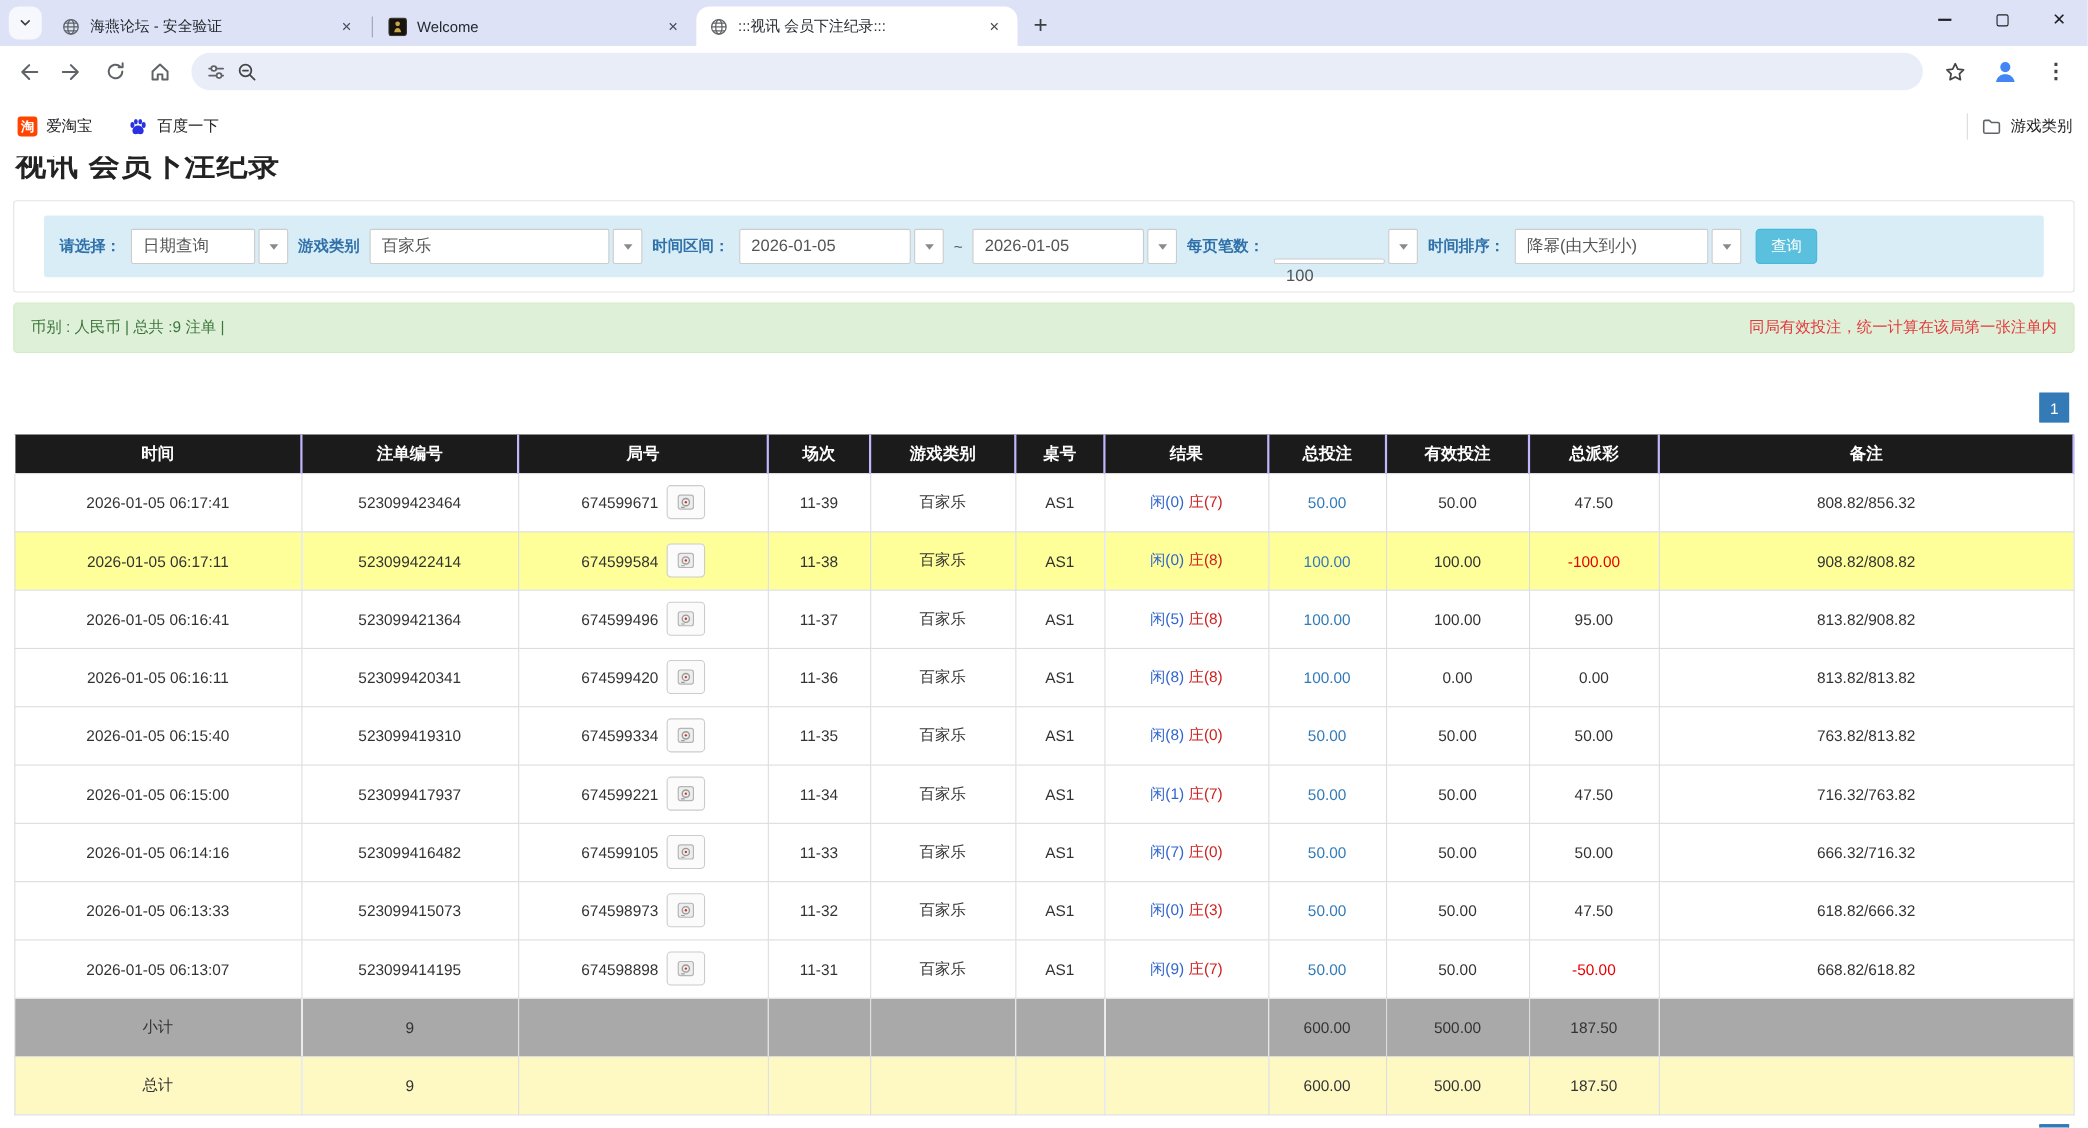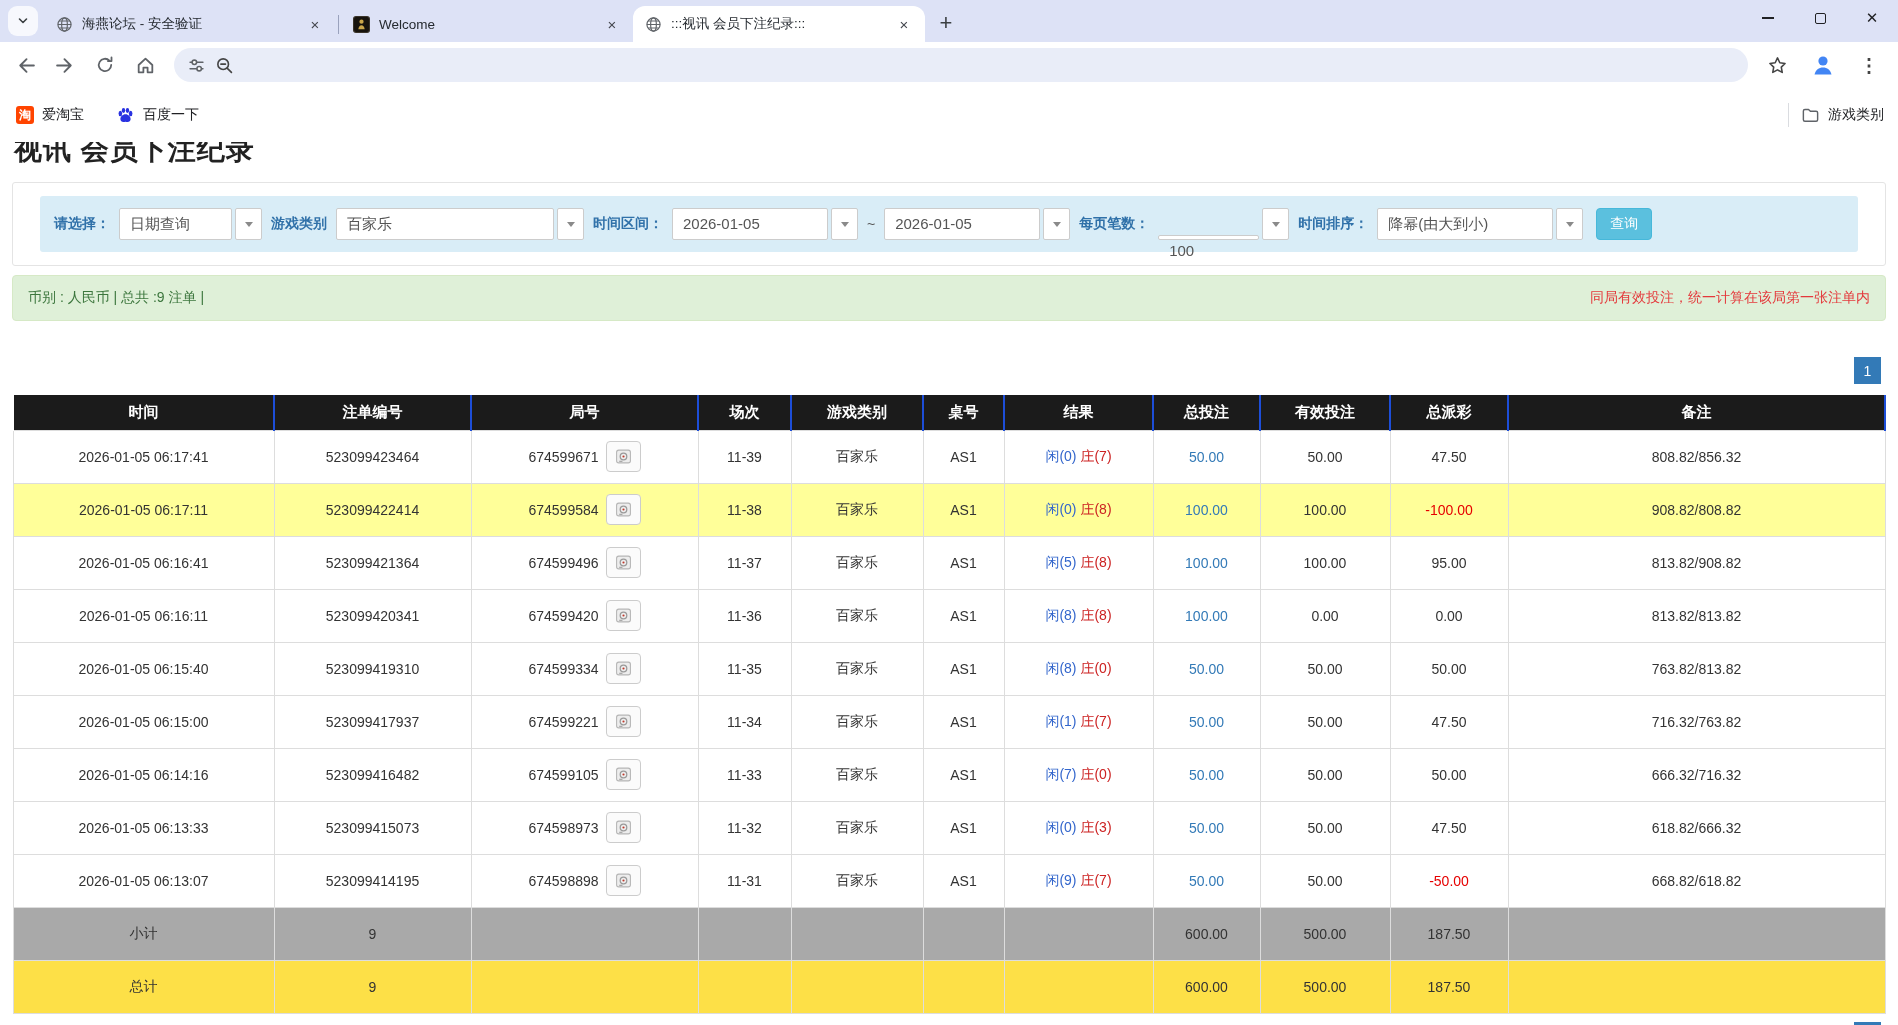--- a/index.html
+++ b/index.html
@@ -67,32 +67,32 @@
   .alert-left{color:#3c763d;}
   .alert-right{color:#e4393c;}
 
   .pag{display:flex;justify-content:flex-end;margin:0 5px 11px 0;}
   .pag-bottom{margin:8px 5px 0 0;}
   .pg-btn{min-width:27px;height:27px;background:#337ab7;border:1px solid #337ab7;color:#fff;font-size:14px;
     display:flex;align-items:center;justify-content:center;cursor:pointer;}
 
   table.bets{width:100%;border-collapse:collapse;table-layout:fixed;font-size:14px;text-align:center;}
   table.bets thead th{background:#1b1b1b;color:#fff;font-weight:bold;height:35px;font-size:15px;
-    border-left:2px solid #fff;border-right:2px solid #1d4ed8;}
+    border-left:2px solid #fff;border-right:2px solid #c4b5fd;}
   table.bets tbody td{height:53px;border:1px solid #ddd;color:#333;overflow:hidden;}
   tr.hl td{background:#ffff99;}
   .round-wrap{display:inline-flex;align-items:center;gap:7px;}
   .icon-btn{width:35px;height:31px;background:#fbfbfb;border:1px solid #ccc;border-radius:4px;
     display:inline-flex;align-items:center;justify-content:center;cursor:pointer;padding:0;}
   .res-p{color:#3366cc;} .res-b{color:#cc2222;}
   a.amt{color:#337ab7;text-decoration:none;cursor:pointer;}
   td.payout.neg{color:#e60000;}
   tr.sum-row td{height:37px;color:#fff;border:2px solid #fff;font-size:14px;}
   tr.sum-sub td{background:#a9a9a9;}
-  tr.sum-total td{background:#fde047;}
+  tr.sum-total td{background:#fef9c3;}
 </style>
 </head>
 <body>
 
 <div>
   <div class="tabstrip">
     <button class="tab-search">
       <svg width="14" height="14" viewBox="0 0 14 14">
           <path d="M3.5 5l3.5 3.5L10.5 5" fill="none" stroke="#3c4043" stroke-width="1.6" stroke-linecap="round" stroke-linejoin="round"></path>
         </svg>

